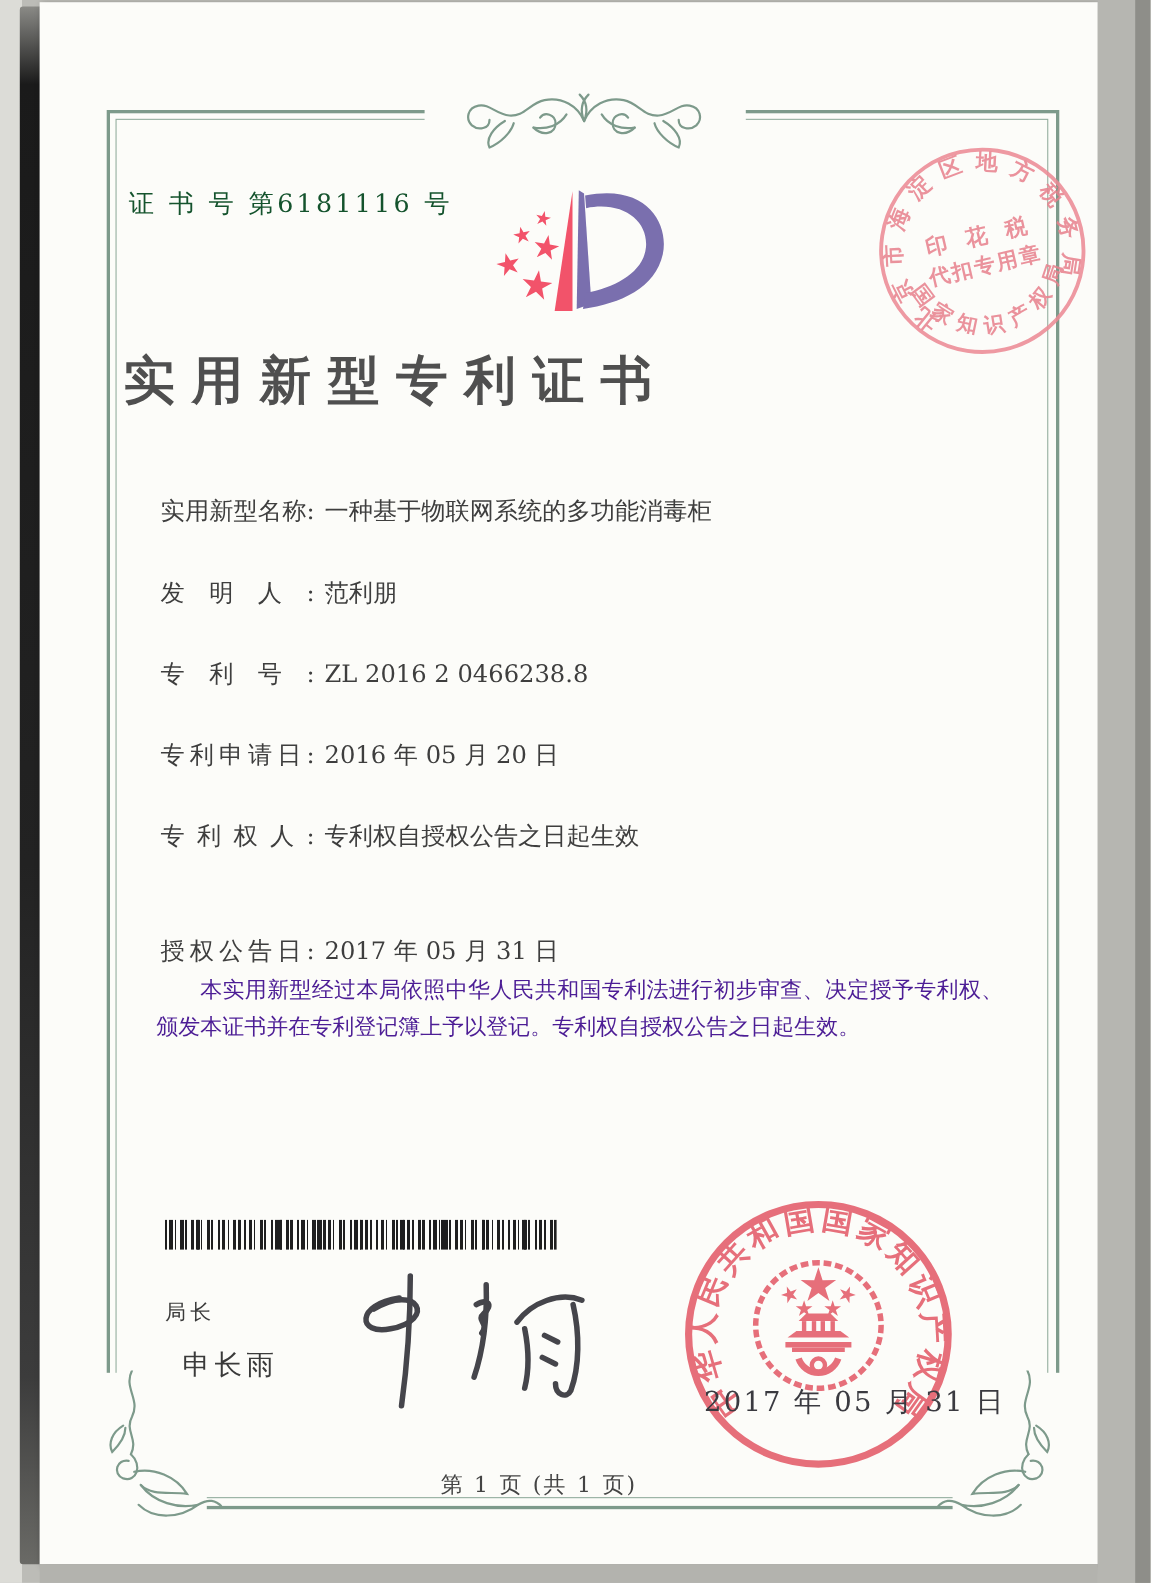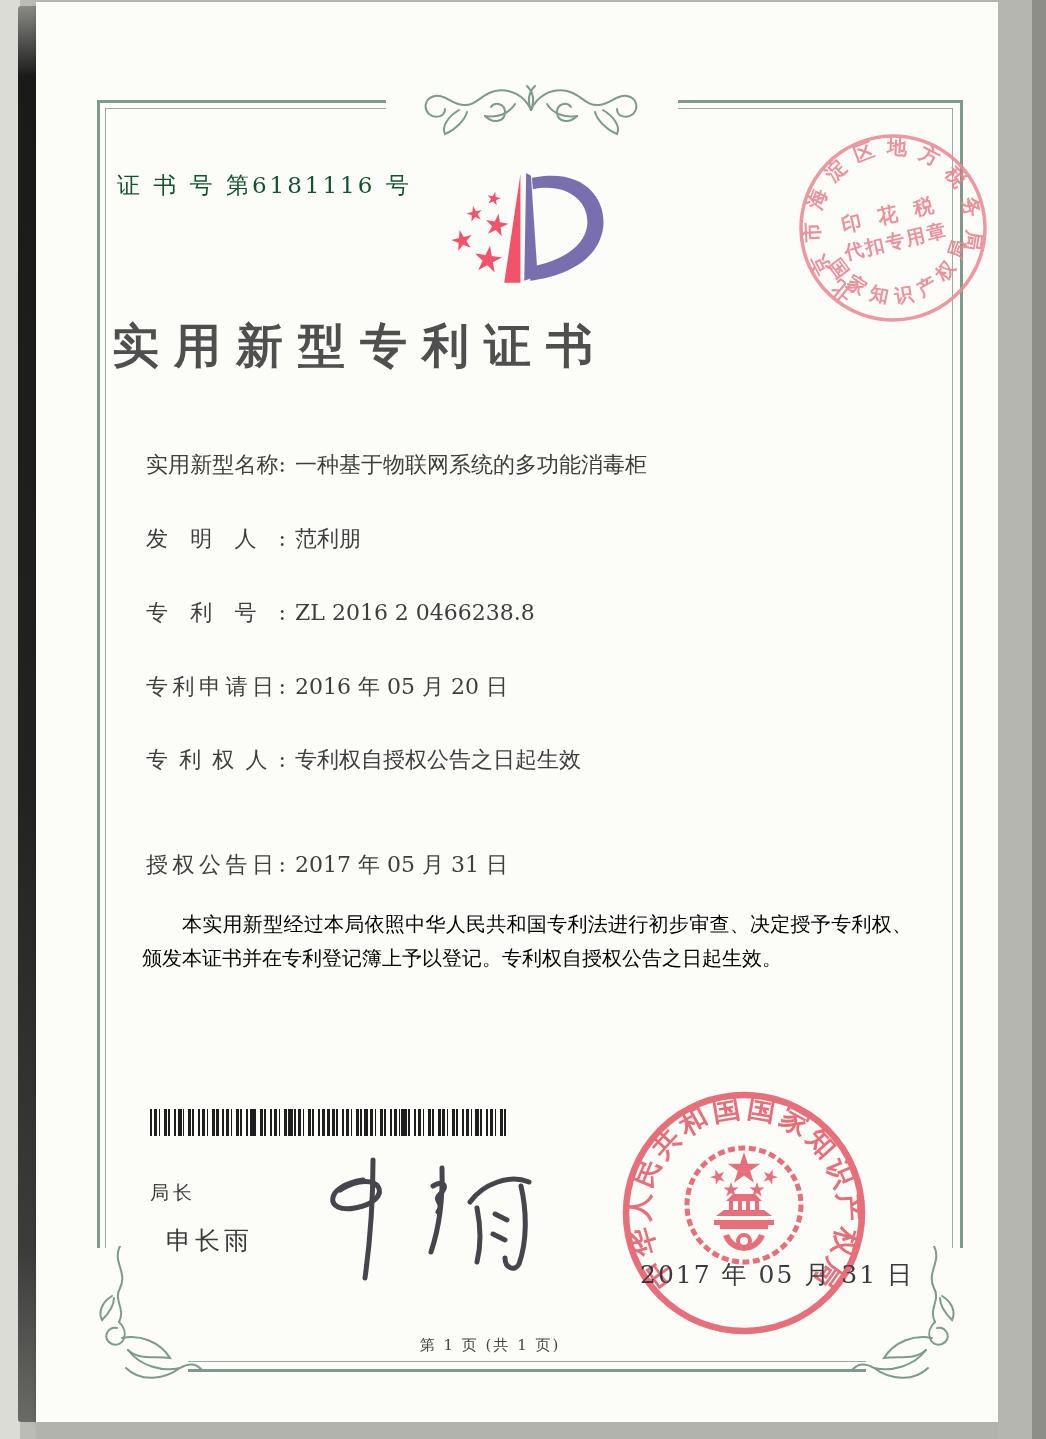--- a/index.html
+++ b/index.html
@@ -22,33 +22,33 @@
   
   #frame-outer{left:97px;top:100px;width:860px;height:1266px;border:3px solid #7d9a8b;}
   #frame-inner{left:105px;top:108px;width:846px;height:1252px;border:1px solid #93ad9e;}
   .frame-mask{background:#fcfcf9;}
   
   #cert-no{left:117px;top:170px;font-size:23px;letter-spacing:3px;color:#14532d;}
   #title{left:97px;top:315px;width:860px;text-align:left;font-size:47px;font-weight:bold;
     letter-spacing:15px;text-indent:15px;color:#4f4f4f;}
   .field-row{left:146px;font-size:22px;color:#3e3e3e;white-space:nowrap;}
   .flabel{display:inline-block;width:140px;text-align:justify;text-align-last:justify;margin-right:9px;}
-  #paras{left:142px;top:908px;width:770px;font-size:20px;line-height:33.5px;color:#000000;
+  #paras{left:142px;top:884px;width:770px;font-size:20px;line-height:33.5px;color:#4c1d95;
     text-align:justify;font-family:Liberation Serif, serif;}
   #paras p{margin:0;text-indent:2em;}
   #barcode{left:150px;top:1109px;width:356px;height:27px;
     background-image:
       repeating-linear-gradient(90deg,#1e1e1e 0 2px,rgba(0,0,0,0) 2px 4px,#1e1e1e 4px 7px,rgba(0,0,0,0) 7px 9px,#1e1e1e 9px 10px,rgba(0,0,0,0) 10px 14px,#1e1e1e 14px 17px,rgba(0,0,0,0) 17px 18px,#1e1e1e 18px 20px,rgba(0,0,0,0) 20px 24px),
       repeating-linear-gradient(90deg,rgba(0,0,0,0) 0 29px,#1e1e1e 29px 32px,rgba(0,0,0,0) 32px 37px);}
   #director-role{left:150px;top:1180px;font-size:19px;color:#3a3a3a;
     font-family:"DejaVu Sans","Liberation Sans",sans-serif;letter-spacing:4px;}
   #director-name{left:166px;top:1224px;font-size:25px;color:#3a3a3a;
     font-family:"DejaVu Sans","Liberation Sans",sans-serif;letter-spacing:4px;}
   #seal-date{left:640px;top:1258px;font-size:25px;letter-spacing:2px;color:#3a3a40;z-index:6;}
-  #footer{left:120px;top:1336px;width:740px;text-align:center;font-size:15px;color:#444;letter-spacing:2px;}
+  #footer{left:120px;top:1336px;width:740px;text-align:center;font-size:20px;color:#444;letter-spacing:2px;}
   svg{display:block;}
   .z2{z-index:2;} .z3{z-index:3;} .z4{z-index:4;}
 </style>
 </head>
 <body>
 
 <div class="abs" id="edge-left-pale"></div>
 <div class="abs" id="spine"></div>
 <div class="abs" id="paper"></div>
 <div class="abs" id="edge-right"></div>

